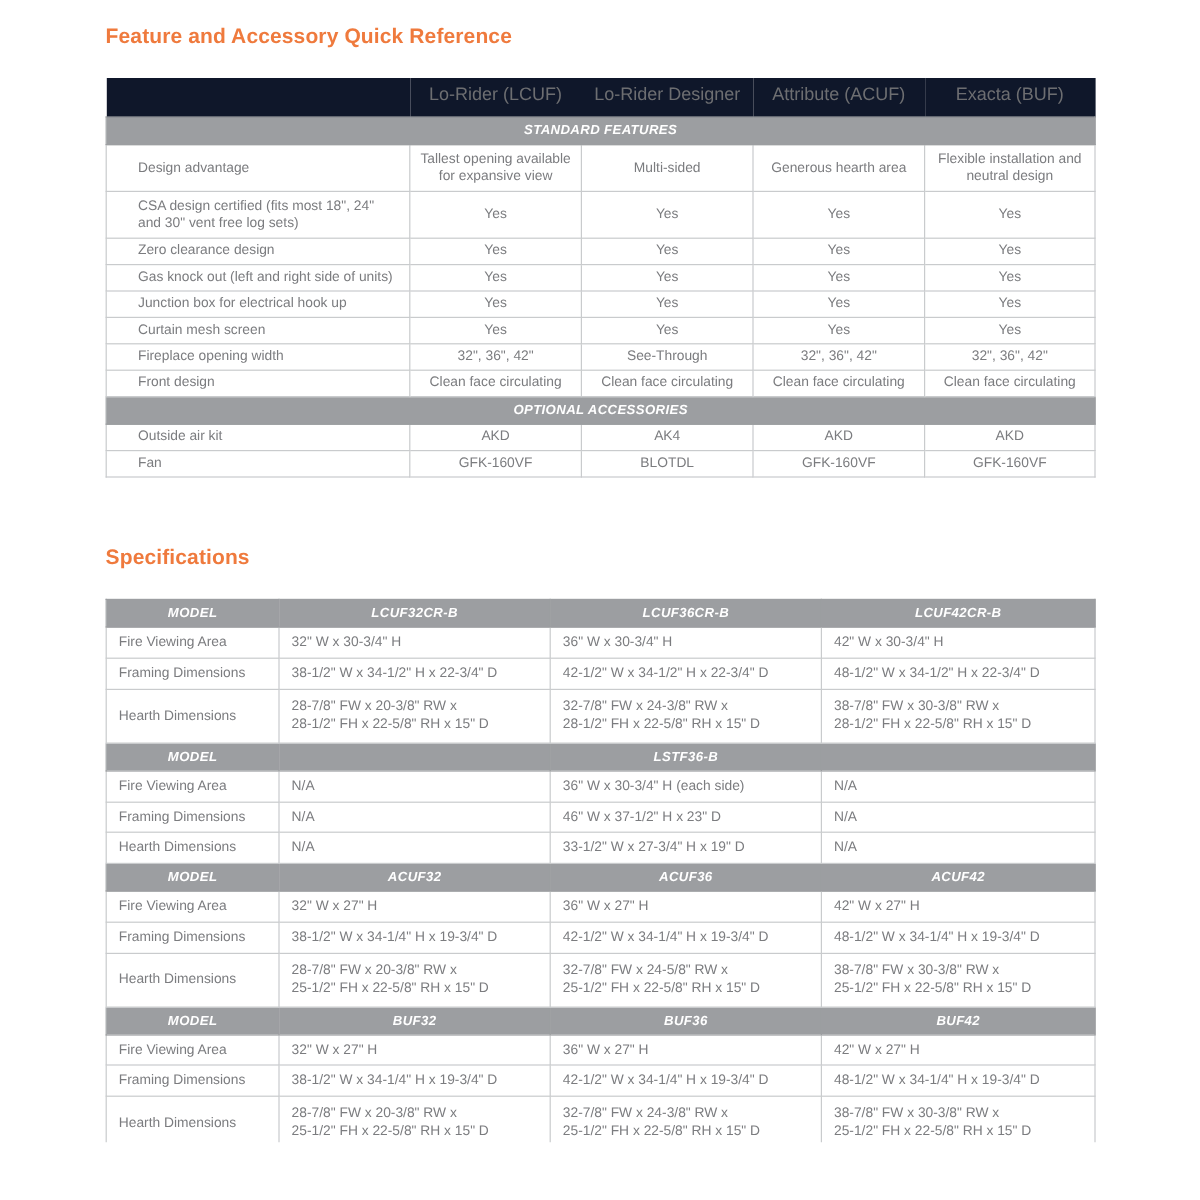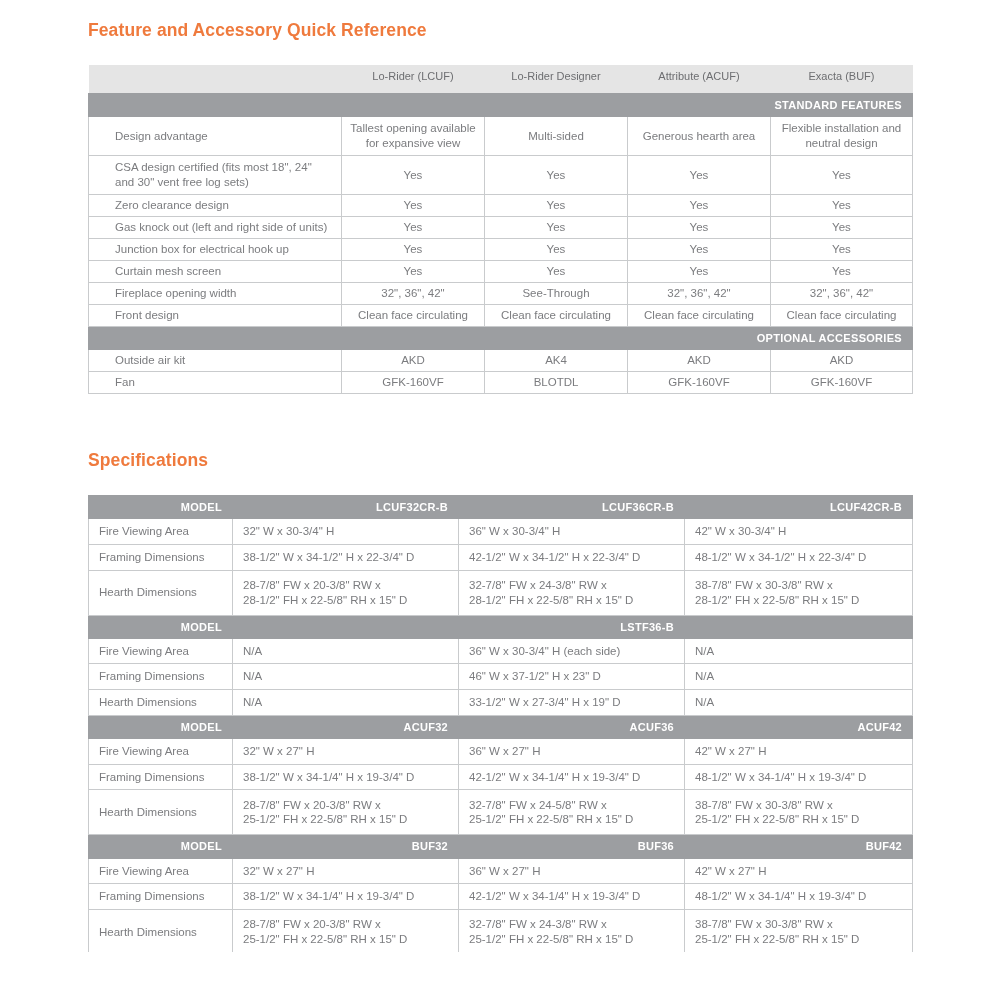--- a/index.html
+++ b/index.html
@@ -9,25 +9,25 @@
     color:#7b7c7f; box-sizing:border-box;
     padding:20px 88px 0 88px; overflow:hidden;
   }
   h1.sec-title {
     font-size:17.5px; font-weight:bold; letter-spacing:0.1px;
     color:#ef7a3d; margin:0 0 24px 0;
   }
   table { border-collapse:collapse; table-layout:fixed; width:824px; font-size:11.5px; color:#7b7c7f; }
   td { border:1px solid #c9cbcd; padding:3px 8px; text-align:center; vertical-align:middle; line-height:1.28; }
   td.lbl { text-align:left; padding-left:26px; }
-  tr.colhead td { border:none; background:#e5e5e5; color:#6d6e71; font-size:11px; padding:4px 2px 9px 2px; }
+  tr.colhead td { border:none; background:#0f172a; color:#6d6e71; font-size:15px; padding:4px 2px 9px 2px; }
   tr.bar td {
     background:#9c9ea1; border:1px solid #9c9ea1; color:#ffffff;
     font-weight:bold; font-size:11px; letter-spacing:0.3px;
-    text-align:right; padding:4px 10px; height:14px;
+    text-align:center; padding:4px 10px; height:14px;font-style:italic;
   }
   .qr td { height:15px; }
   .qr tr.r-tall td { height:32px; }
   .spec td { text-align:left; padding:5px 10px; height:13px; }
   .spec td.two { white-space:pre-line; height:34px; }
   .spec td.na { text-align:left; }
   .gap { height:56px; }
   .legend {
     display:flex; gap:22px; margin-top:16px;
     font-size:11.5px; color:#7b7c7f;

